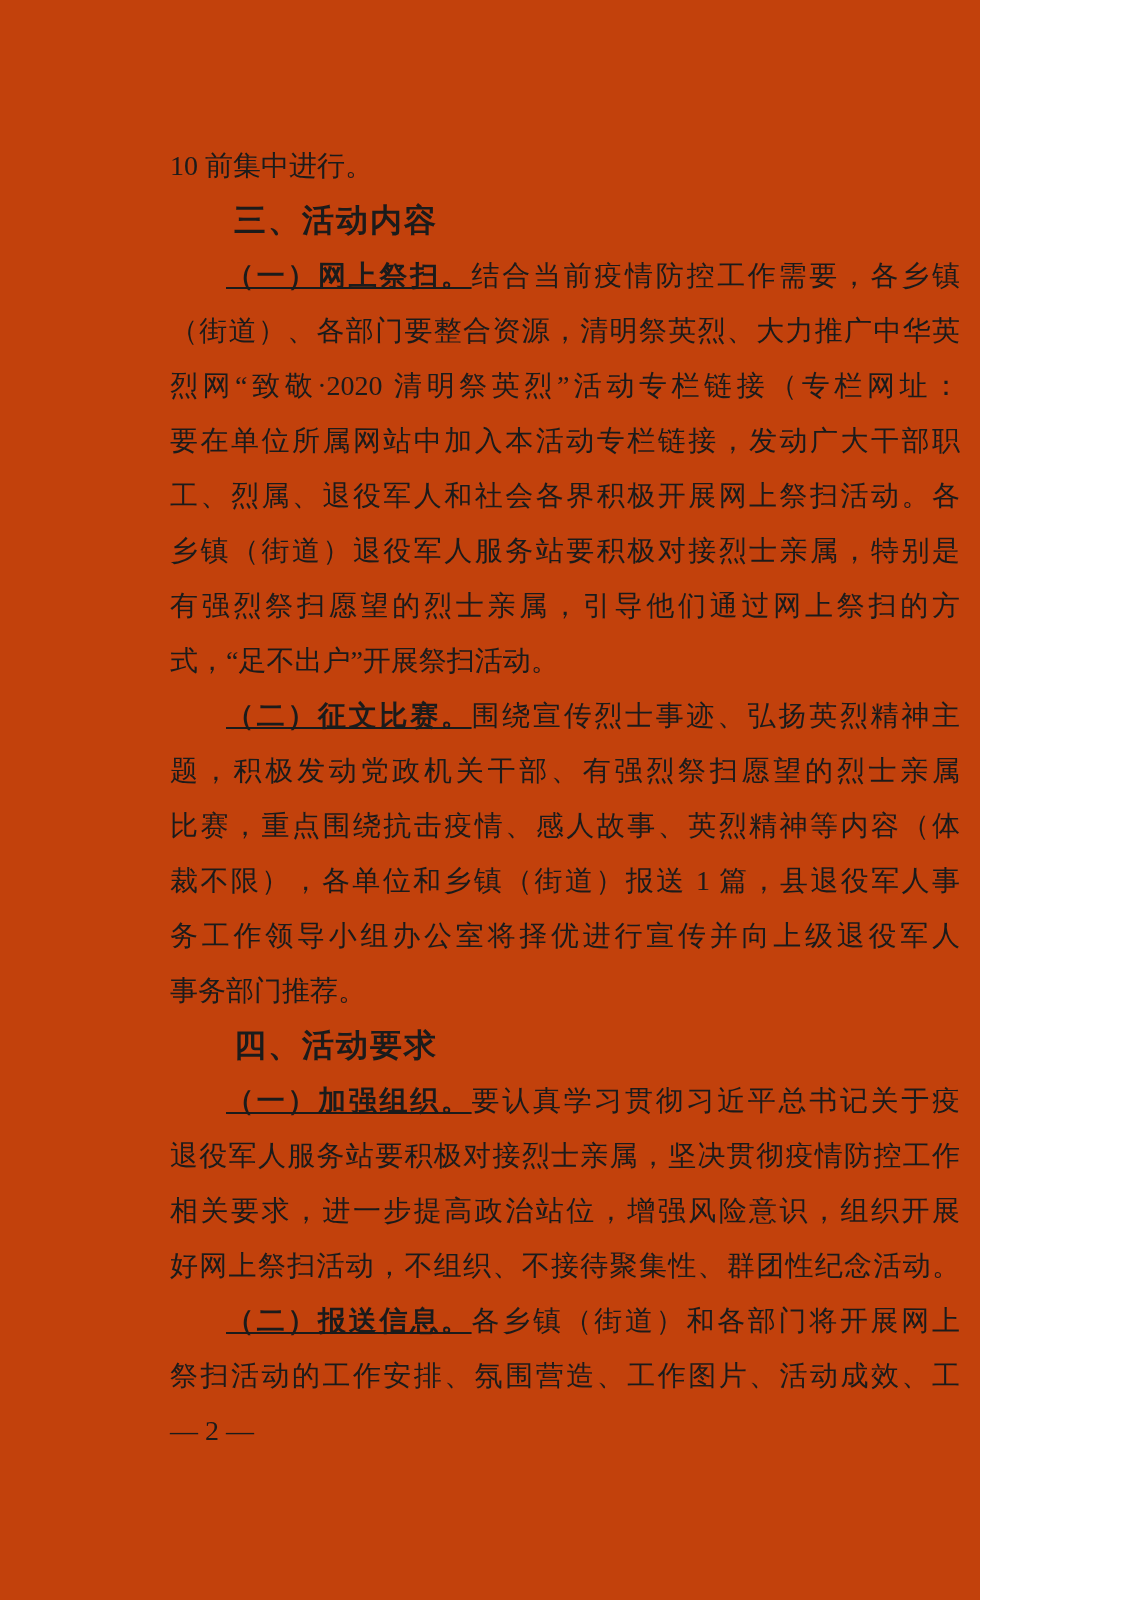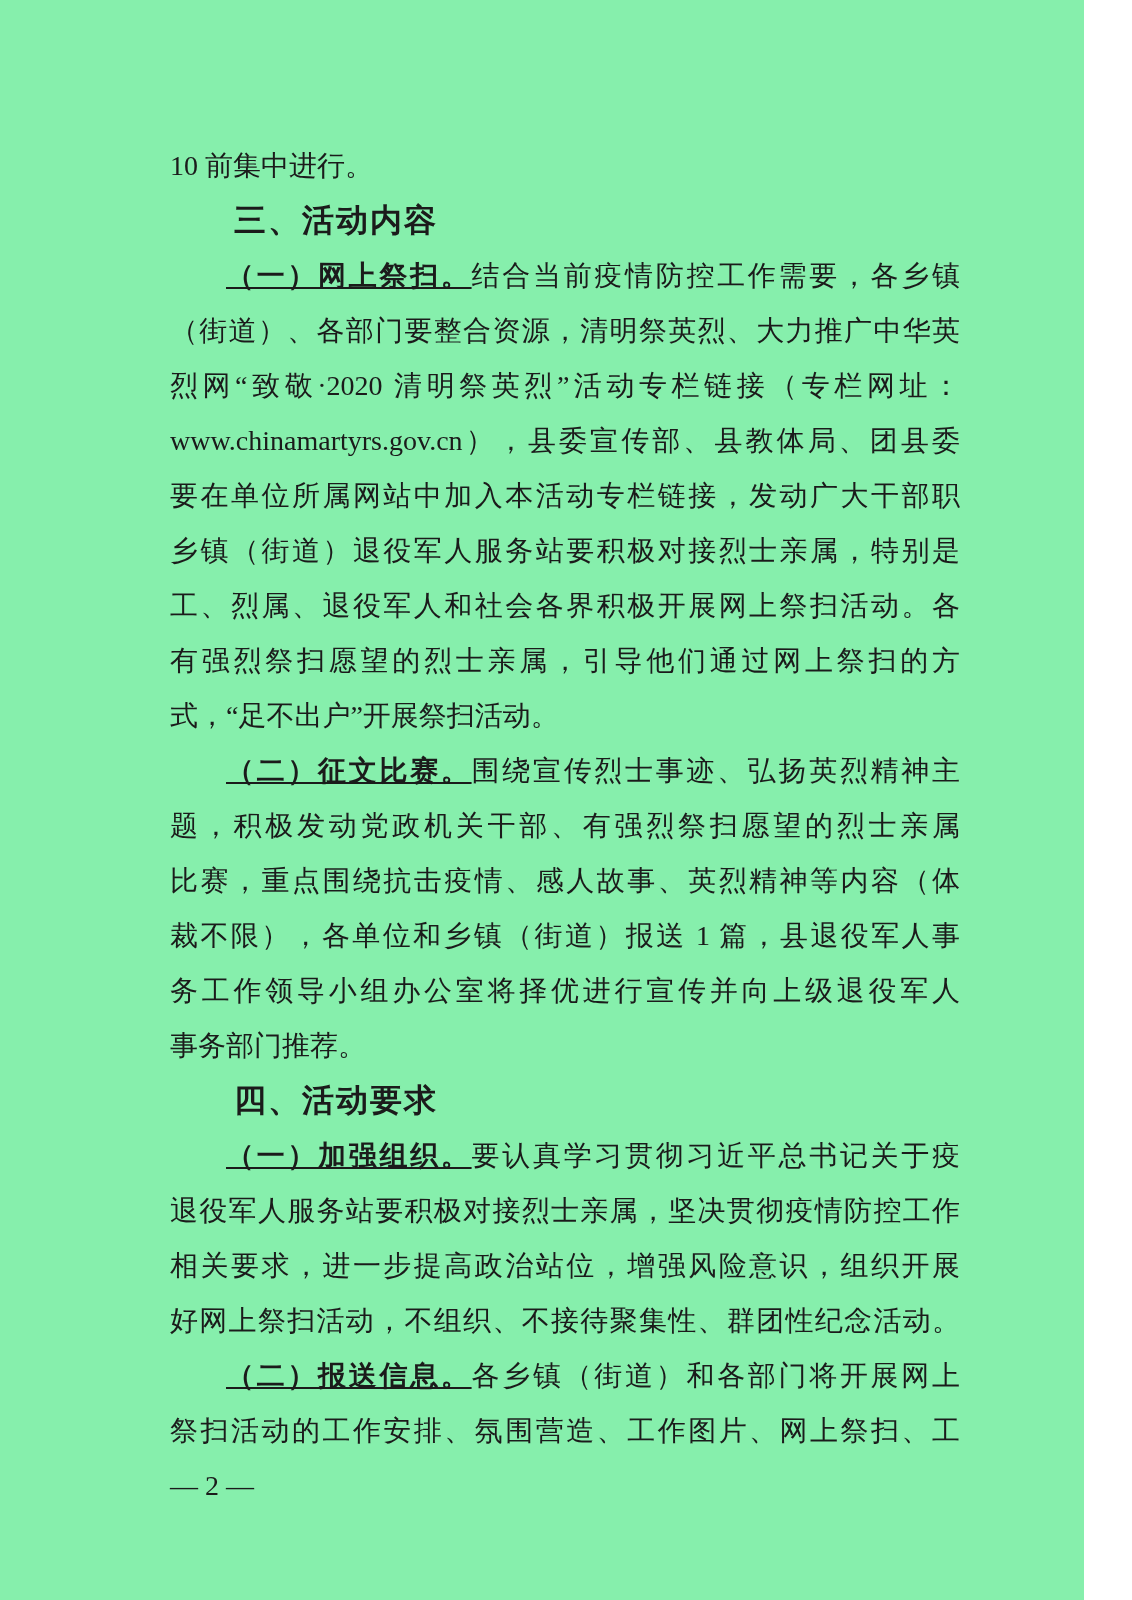--- a/index.html
+++ b/index.html
@@ -2,23 +2,23 @@
 <html><head>
 <meta charset="utf-8">
 <style>
   html, body {
     margin: 0;
     padding: 0;
     background: #ffffff;
   }
   .page {
     position: relative;
-    width: 1084px;
+    width: 980px;
     height: 1600px;
-    background: #86efac;
+    background: #c2410c;
     overflow: hidden;
     font-family: "Liberation Serif", serif;
     color: #1b1b1b;
   }
   .textblock {
     position: absolute;
     left: 170px;
     top: 138px;
     width: 790px;
     font-size: 28px;
@@ -62,27 +62,26 @@
     <div class="line"><span>10 前集中进行。</span></div>
 
     <div class="line heading indent"><span>三、活动内容</span></div>
 
     <div class="line justify indent"><span class="lead">（一）网上祭扫。</span><span>结合当前疫情防控工作需要，各乡镇</span></div>
 
     <div class="line justify"><span>（街道）、各部门要整合资源，清明祭英烈、大力推广中华英</span></div>
 
     <div class="line justify"><span>烈网“致敬·2020 清明祭英烈”活动专栏链接（专栏网址：</span></div>
 
-    <div class="line justify"><span>www.chinamartyrs.gov.cn），县委宣传部、县教体局、团县委</span></div>
 
     <div class="line justify"><span>要在单位所属网站中加入本活动专栏链接，发动广大干部职</span></div>
 
+    <div class="line justify"><span>工、烈属、退役军人和社会各界积极开展网上祭扫活动。各</span></div>
+
     <div class="line justify"><span>乡镇（街道）退役军人服务站要积极对接烈士亲属，特别是</span></div>
-
-    <div class="line justify"><span>工、烈属、退役军人和社会各界积极开展网上祭扫活动。各</span></div>
 
     <div class="line justify"><span>有强烈祭扫愿望的烈士亲属，引导他们通过网上祭扫的方</span></div>
 
     <div class="line"><span>式，“足不出户”开展祭扫活动。</span></div>
 
     <div class="line justify indent"><span class="lead">（二）征文比赛。</span><span>围绕宣传烈士事迹、弘扬英烈精神主</span></div>
 
     <div class="line justify"><span>题，积极发动党政机关干部、有强烈祭扫愿望的烈士亲属</span></div>
 
     <div class="line justify"><span>比赛，重点围绕抗击疫情、感人故事、英烈精神等内容（体</span></div>
@@ -98,18 +97,18 @@
     <div class="line justify indent"><span class="lead">（一）加强组织。</span><span>要认真学习贯彻习近平总书记关于疫</span></div>
 
     <div class="line justify"><span>退役军人服务站要积极对接烈士亲属，坚决贯彻疫情防控工作</span></div>
 
     <div class="line justify"><span>相关要求，进一步提高政治站位，增强风险意识，组织开展</span></div>
 
     <div class="line justify"><span>好网上祭扫活动，不组织、不接待聚集性、群团性纪念活动。</span></div>
 
     <div class="line justify indent"><span class="lead">（二）报送信息。</span><span>各乡镇（街道）和各部门将开展网上</span></div>
 
-    <div class="line justify"><span>祭扫活动的工作安排、氛围营造、工作图片、网上祭扫、工</span></div>
+    <div class="line justify"><span>祭扫活动的工作安排、氛围营造、工作图片、活动成效、工</span></div>
 
     <div class="page-number">— 2 —</div>
 
   </div>
 </div>
 
 </body></html>

